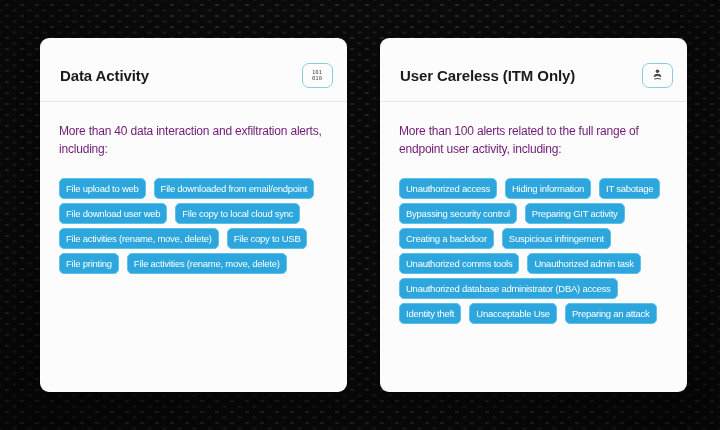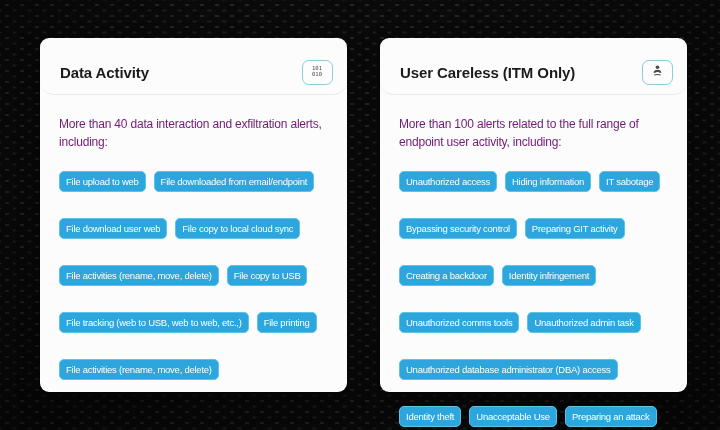--- a/index.html
+++ b/index.html
@@ -26,27 +26,26 @@
     width: 307px;
     height: 354px;
     background: #fcfcfc;
     border-radius: 9px;
     box-shadow: 0 8px 20px rgba(0,0,0,0.5);
     z-index: 1;
   }
   .card-left  { left: 40px; }
   .card-right { left: 380px; }
   .card-header {
-    height: 57px;
+    height: 64px;
     display: flex;
     align-items: center;
     justify-content: space-between;
     padding: 12px 14px 0 20px;
     border-bottom: 1px solid #e8e8e8;
-    border-radius: 14px;
   }
   .card-title {
     font-size: 15px;
     font-weight: 700;
     color: #1b1b1d;
     letter-spacing: -0.1px;
   }
   .icon-btn {
     width: 31px;
     height: 25px;
@@ -64,21 +63,21 @@
   .card-desc {
     font-size: 12px;
     line-height: 18px;
     letter-spacing: -0.2px;
     color: #701a75;
     margin-bottom: 20px;
   }
   .tags {
     display: flex;
     flex-wrap: wrap;
-    gap: 26px 8px;
+    gap: 4px 8px;
   }
   .tag {
     background: #2ca6dc;
     border: 1px solid #5cc3e8;
     border-radius: 5px;
     color: #ffffff;
     font-size: 9.5px;
     letter-spacing: -0.25px;
     line-height: 11px;
     padding: 4px 6px;
@@ -102,21 +101,20 @@
   </div>
   <div class="card-body">
     <p class="card-desc">More than 40 data interaction and exfiltration alerts, including:</p>
     <div class="tags">
         <span class="tag">File upload to web</span>
         <span class="tag">File downloaded from email/endpoint</span>
         <span class="tag">File download user web</span>
         <span class="tag">File copy to local cloud sync</span>
         <span class="tag">File activities (rename, move, delete)</span>
         <span class="tag">File copy to USB</span>
-        <span class="tag">File tracking (web to USB, web to web, etc.,)</span>
         <span class="tag">File printing</span>
         <span class="tag">File activities (rename, move, delete)</span>
       </div>
   </div>
 </div>
 
 <div class="card card-right">
   <div class="card-header">
     <h2 class="card-title">User Careless (ITM Only)</h2>
     <button class="icon-btn">
@@ -131,21 +129,21 @@
   </div>
   <div class="card-body">
     <p class="card-desc">More than 100 alerts related to the full range of endpoint user activity, including:</p>
     <div class="tags">
         <span class="tag">Unauthorized access</span>
         <span class="tag">Hiding information</span>
         <span class="tag">IT sabotage</span>
         <span class="tag">Bypassing security control</span>
         <span class="tag">Preparing GIT activity</span>
         <span class="tag">Creating a backdoor</span>
-        <span class="tag">Identity infringement</span>
+        <span class="tag">Suspicious infringement</span>
         <span class="tag">Unauthorized comms tools</span>
         <span class="tag">Unauthorized admin task</span>
         <span class="tag">Unauthorized database administrator (DBA) access</span>
         <span class="tag">Identity theft</span>
         <span class="tag">Unacceptable Use</span>
         <span class="tag">Preparing an attack</span>
       </div>
   </div>
 </div>
 

